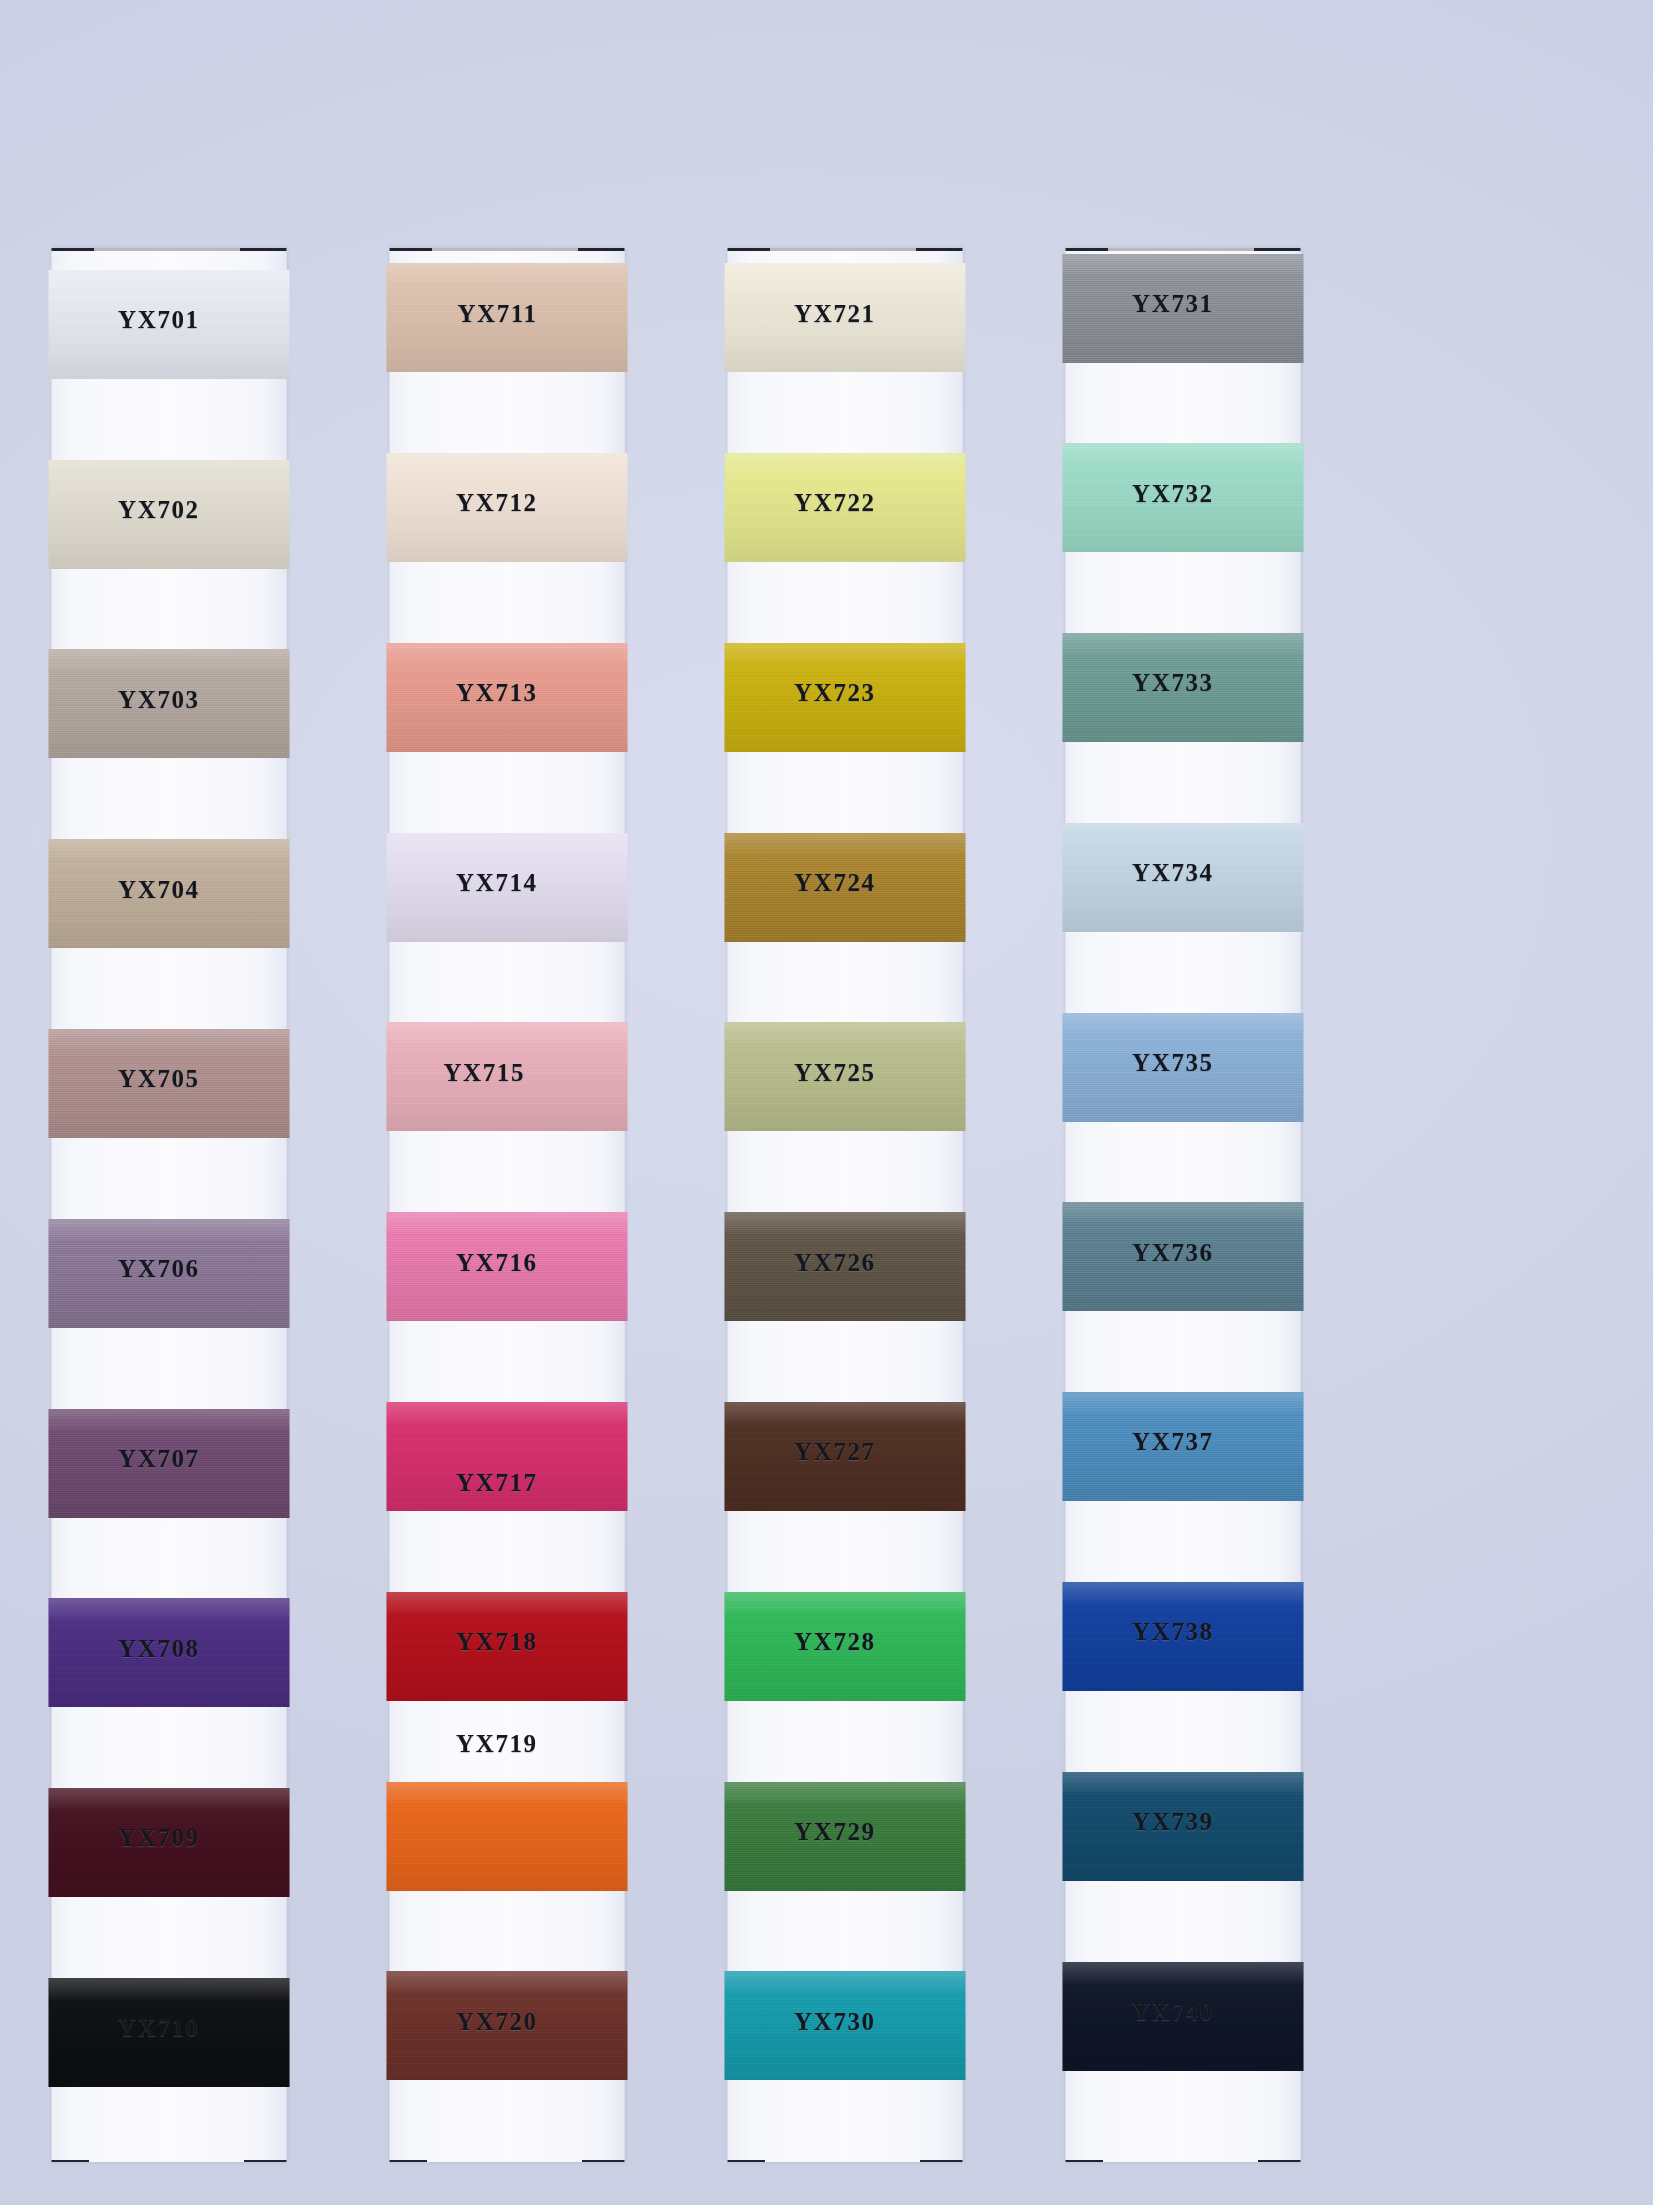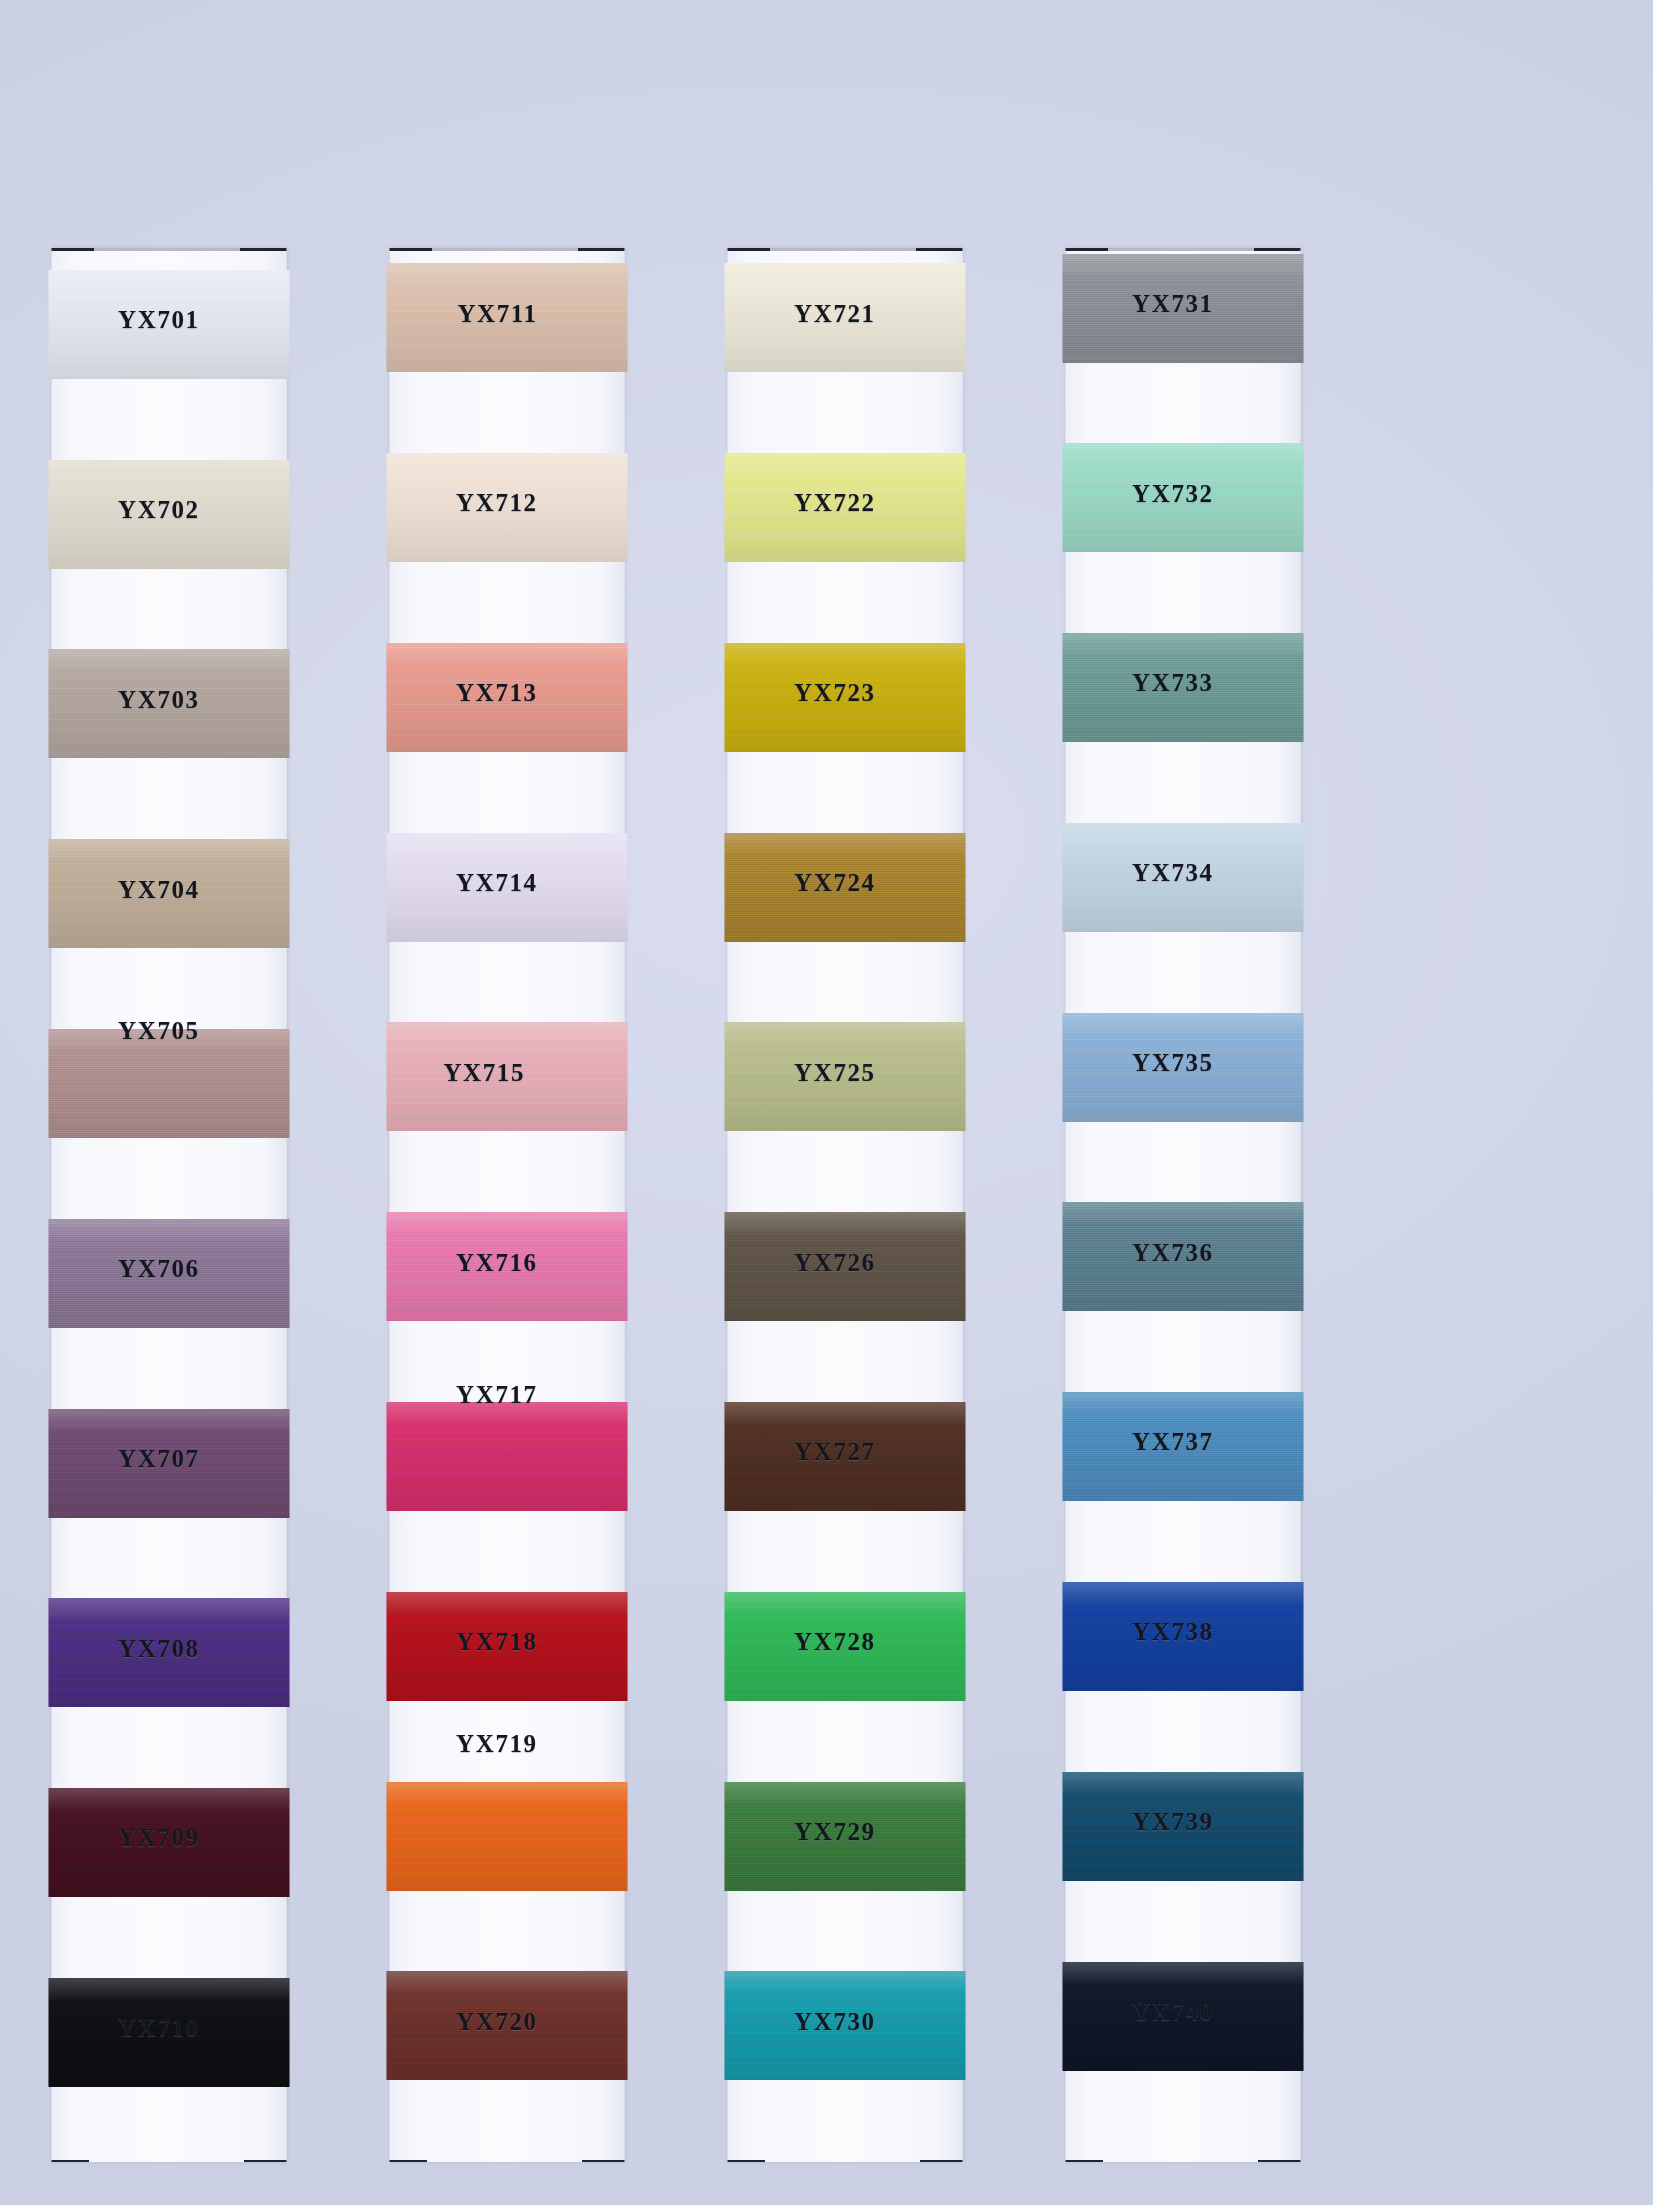--- a/index.html
+++ b/index.html
@@ -228,21 +228,21 @@
               <div class="fibre"></div>
               <div class="sheen"></div>
             </div>
           </div>
         </div>
         <div class="labels">
           <div class="label" style="top: 60px; left: 19.7px;">YX701</div>
           <div class="label" style="top: 250px; left: 19.7px;">YX702</div>
           <div class="label" style="top: 440px; left: 19.7px;">YX703</div>
           <div class="label" style="top: 630px; left: 19.7px;">YX704</div>
-          <div class="label" style="top: 771px; left: 19.7px; text-align: right;">YX705</div>
+          <div class="label" style="top: 819px; left: 19.7px; text-align: right;">YX705</div>
           <div class="label" style="top: 1009px; left: 19.7px;">YX706</div>
           <div class="label" style="top: 1199px; left: 19.7px;">YX707</div>
           <div class="label" style="top: 1389px; left: 19.7px;">YX708</div>
           <div class="label" style="top: 1578px; left: 19.7px;">YX709</div>
           <div class="label" style="top: 1768px; left: 19.7px;">YX710</div>
         </div>
       </div>
       <div class="column">
         <div class="strip">
           <div class="swatches">
@@ -288,21 +288,21 @@
             </div>
           </div>
         </div>
         <div class="labels">
           <div class="label" style="top: 54px; left: 19.7px;">YX711</div>
           <div class="label" style="top: 243px; left: 19.7px;">YX712</div>
           <div class="label" style="top: 433px; left: 19.7px;">YX713</div>
           <div class="label" style="top: 623px; left: 19.7px;">YX714</div>
           <div class="label" style="top: 813px; left: 7px;">YX715</div>
           <div class="label" style="top: 1003px; left: 19.7px;">YX716</div>
-          <div class="label" style="top: 1135px; left: 19.7px;">YX717</div>
+          <div class="label" style="top: 1223px; left: 19.7px;">YX717</div>
           <div class="label" style="top: 1382px; left: 19.7px;">YX718</div>
           <div class="label" style="top: 1484px; left: 19.7px;">YX719</div>
           <div class="label" style="top: 1762px; left: 19.7px;">YX720</div>
         </div>
       </div>
       <div class="column">
         <div class="strip">
           <div class="swatches">
             <div class="swatch" title="YX721" style="top: 15.3px; height: 109px; background: rgb(238, 233, 217);">
               <div class="fibre"></div>

